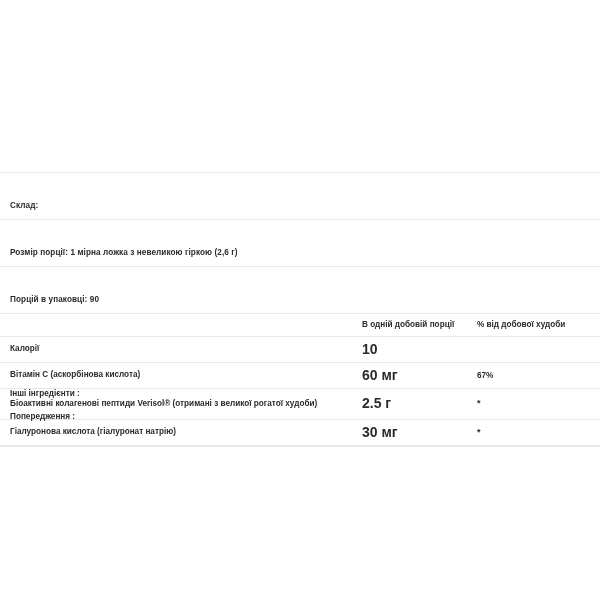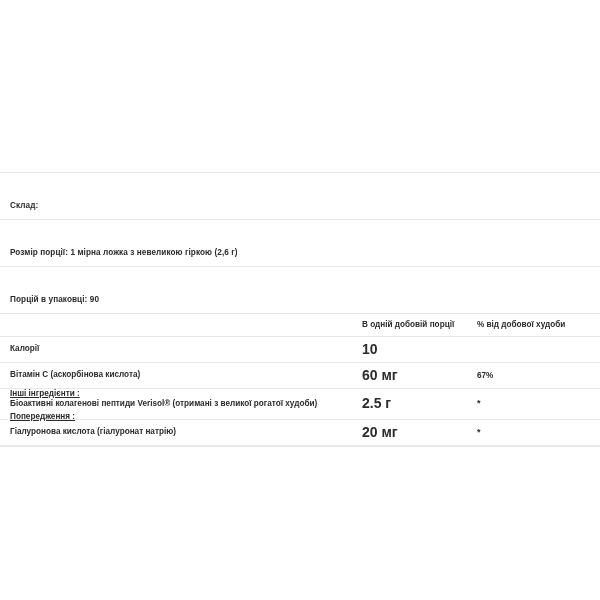--- a/index.html
+++ b/index.html
@@ -118,21 +118,20 @@
     font-weight: 700;
     color: #2b2b2b;
     white-space: nowrap;
   }
 
   
   .tail {
     position: absolute;
     left: 0;
     width: 600px;
-    text-decoration: underline;
   }
   .tail-line {
     padding: 0 10px;
     font-size: 8.2px;
     font-weight: 700;
     color: #2b2b2b;
     line-height: 1.3;
     white-space: nowrap;
   }
 </style>
@@ -190,21 +189,21 @@
     <div class="nrow tall">
       <div class="c-name">Біоактивні колагенові пептиди Verisol® (отримані з великої рогатої худоби)</div>
       <div class="c-amt">2.5 г</div>
       <div class="c-dv star">*</div>
     </div>
 
     <div class="sep"></div>
 
     <div class="nrow">
       <div class="c-name">Гіалуронова кислота (гіалуронат натрію)</div>
-      <div class="c-amt">20 мг</div>
+      <div class="c-amt">30 мг</div>
       <div class="c-dv star">*</div>
     </div>
 
     <div class="sep"></div>
 
 
     <div class="sep"></div>
 
   </div>
 

